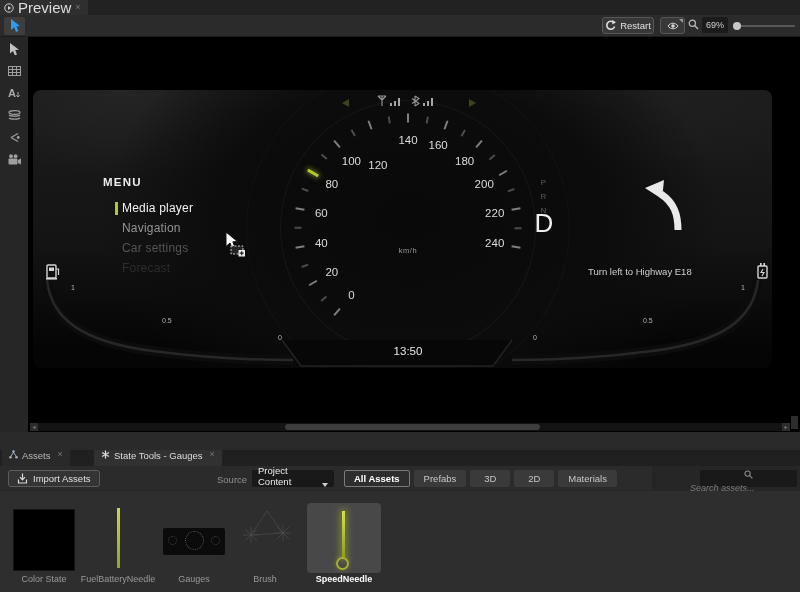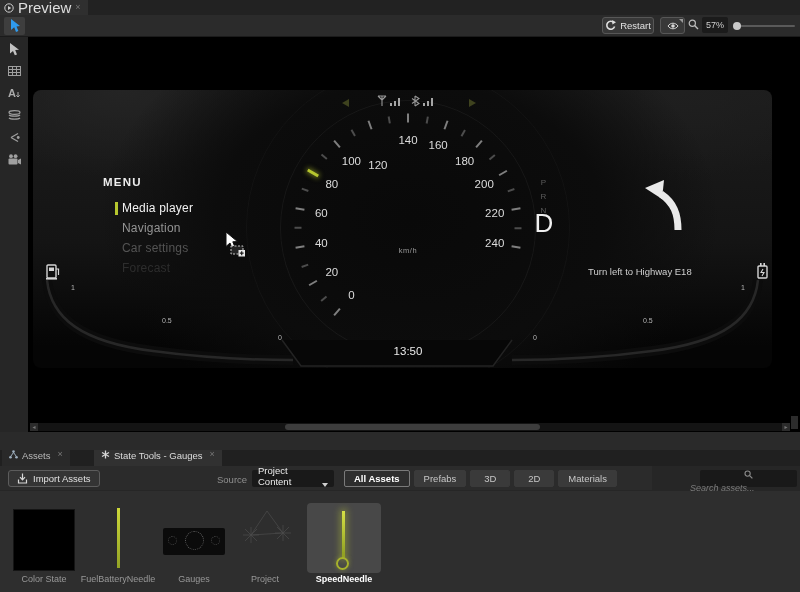--- a/index.html
+++ b/index.html
@@ -187,21 +187,21 @@
           </svg>
       </span>
       <span class="eye-corner"></span>
     </div>
     <span class="zoom-icon">
       <svg width="11" height="11" viewBox="0 0 11 11">
           <circle cx="4.3" cy="4.3" r="3.1" fill="none" stroke="#bdbdbd" stroke-width="1.2"></circle>
           <line x1="6.6" y1="6.6" x2="10" y2="10" stroke="#bdbdbd" stroke-width="1.4"></line>
         </svg>
     </span>
-    <div class="zoom-value">57%</div>
+    <div class="zoom-value">69%</div>
     <div class="zoom-slider">
       <div class="zoom-handle"></div>
     </div>
   </div>
 
   <div class="sidebar">
     <div class="side-ico" style="top:3px">
       <svg width="11" height="13" viewBox="0 0 11 13">
           <polygon points="1,0 1,10.5 4,7.9 5.8,12.3 8,11.4 6.2,7 10,6.8" fill="#c2c2c2"></polygon>
         </svg>
@@ -499,17 +499,17 @@
       </g>
         </svg>
     </span>
     <div class="thumb-speedtile">
       <span class="ts-needle"></span>
       <span class="ts-circle"></span>
     </div>
     <div class="asset-label" style="left:11px;width:66px">Color State</div>
     <div class="asset-label" style="left:73px;width:90px">FuelBatteryNeedle</div>
     <div class="asset-label" style="left:161px;width:66px">Gauges</div>
-    <div class="asset-label" style="left:232px;width:66px">Project</div>
+    <div class="asset-label" style="left:232px;width:66px">Brush</div>
     <div class="asset-label selected" style="left:310px;width:68px">SpeedNeedle</div>
   </div>
 
 </div>
 
 </body></html>

